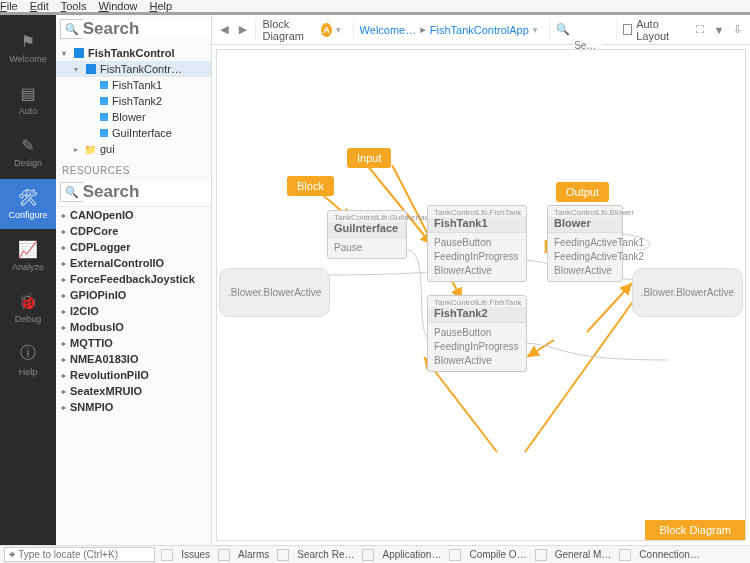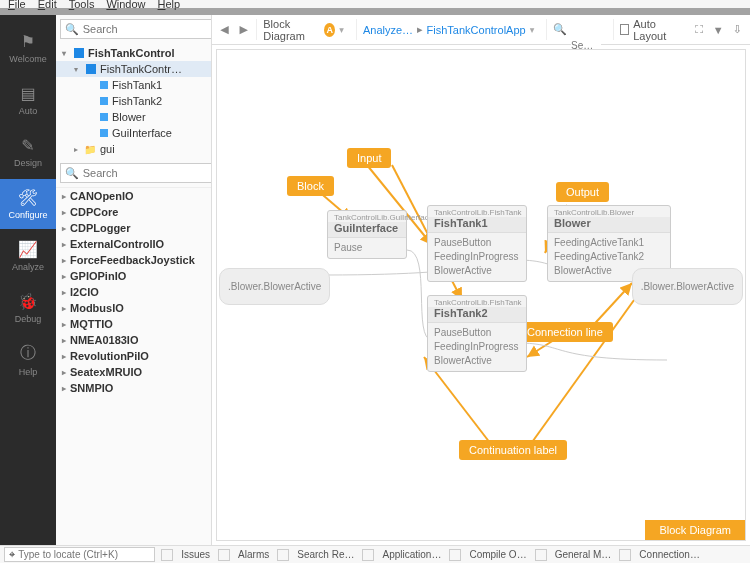--- a/index.html
+++ b/index.html
@@ -1,29 +1,29 @@
 <!DOCTYPE html>
 <html><head>
 <meta charset="utf-8">
 <style>
   * { box-sizing: border-box; margin: 0; padding: 0; font-family: "Segoe UI", Arial, sans-serif; }
   body { width: 750px; height: 563px; overflow: hidden; background: #f0f0f0; font-size: 11px; color: #333; }
-  .menubar { display: flex; gap: 12px; padding: 2px 8px; background: #f5f5f5; border-bottom: 7px solid #a3a3a3; height: 15px; align-items: center; }
+  .menubar { display: flex; gap: 12px; padding: 2px 0; background: #f5f5f5; border-bottom: 3px solid #a3a3a3; height: 15px; align-items: center; }
   .menubar span { cursor: default; }
   .menubar span u { text-decoration: underline; }
   .main { display: flex; height: 530px; }
   .activity-bar { width: 56px; background: #2b2b2b; display: flex; flex-direction: column; align-items: center; padding-top: 8px; gap: 2px; }
   .act-item { width: 56px; height: 50px; display: flex; flex-direction: column; align-items: center; justify-content: center; gap: 3px; color: #888; cursor: pointer; }
   .act-item.active { background: #3a7bd5; color: #fff; }
   .act-item .icon { font-size: 16px; }
   .act-item .lbl { font-size: 9px; }
   .side-panel { width: 156px; background: #fafafa; border-right: 1px solid #ddd; display: flex; flex-direction: column; overflow: hidden; }
   .search-row { padding: 4px; display: flex; align-items: center; gap: 4px; }
   .search-box { flex: 1; display: flex; align-items: center; border: 1px solid #ccc; background:#fff; padding: 2px 4px; height: 20px; gap:4px;}
-  .search-box input { border: none; outline: none; flex: 1; font-size: 11px; }
+  .search-box input { border: none; outline: none; flex: 1; font-size: 17px; font-weight: bold; }
   .tree { padding: 2px 0; flex: 0 0 auto; }
   .tree-row { display: flex; align-items: center; gap: 4px; padding: 2px 4px 2px 6px; cursor: default; white-space: nowrap; }
   .tree-row.selected { background: #e0eaf5; }
   .tree-row.bold { font-weight: bold; }
   .tree-arrow { width: 8px; color: #888; font-size: 8px;}
   .tree-icon { width: 10px; height: 10px; display:inline-flex; align-items:center; justify-content:center;}
   .tree-icon.box { background: #1e88e5; }
   .tree-icon.small { background: #42a5f5; width:8px; height:8px;}
   .tree-icon.grid { background: #42a5f5; }
   .tree-icon.folder::before { content:"📁"; font-size:10px;}
@@ -42,21 +42,21 @@
   .crumb { color:#1e88e5; cursor:pointer;}
   .crumb-sep{ color:#888;}
   .checkbox { width:11px; height:11px; border:1px solid #888; display:inline-block;}
   .canvas { flex:1; position:relative; background:#fff; overflow:hidden; border:1px solid #ddd; margin:4px;}
   .tag { position:absolute; background:#f5a623; color:#fff; padding:4px 10px; border-radius:3px; font-size:11px; font-weight:500;}
   .node { position:absolute; border:1px solid #ccc; border-radius:3px; background:#f3f3f3; padding:0; }
   .node-hdr { color:#999; font-size:8px; padding:2px 6px 0;}
   .node-title { font-weight:bold; color:#666; font-size:11px; padding:0 6px 3px; background:#eaeaea; border-bottom:1px solid #ddd;}
   .node-body { padding:3px 6px;}
   .port { color:#888; font-size:10px; line-height:14px;}
-  .contlabel { position:absolute; background:#eee; border:1px solid #ddd; border-radius:10px; padding:12px 8px; color:#888; font-size:10px;}
+  .contlabel { position:absolute; background:#eee; border:1px solid #ddd; border-radius:10px; padding:18px 8px; color:#888; font-size:10px;}
   svg.arrows { position:absolute; top:0; left:0; width:100%; height:100%; pointer-events:none;}
   .footer-tag { position:absolute; bottom:0; right:0; background:#f5a623; color:#fff; padding:4px 14px; font-size:11px;}
   .status { display:flex; align-items:center; gap:6px; height:18px; border-top:1px solid #ddd; padding:0 4px; background:#f7f7f7;}
   .locate { flex:0 0 150px; display:flex; align-items:center; gap:3px; border:1px solid #ccc; background:#fff; padding:1px 4px; height:15px;}
   .locate input{ border:none; outline:none; font-size:10px; flex:1; color:#888;}
   .status-tabs { display:flex; gap:2px; align-items:center; overflow:hidden;}
   .status-tab { color:#555; padding:0 6px; font-size:10px; white-space:nowrap;}
   .minibtn{ width:12px;height:12px;border:1px solid #ccc;}
 </style>
 </head>
@@ -140,20 +140,21 @@
           <span class="tree-arrow"></span>
           <span class="tree-icon small"></span>
           <span>GuiInterface</span>
         </div>
       <div class="tree-row indent1">
           <span class="tree-arrow">▸</span>
           <span class="tree-icon folder"></span>
           <span>gui</span>
         </div>
     </div>
+    <div class="resources-hdr">RESOURCES</div>
     <div class="search-row">
       <div class="search-box">
         <span>🔍</span>
         <input placeholder="Search" style="">
       </div>
     </div>
     <div class="res-list">
       <div class="res-row">
           <span class="res-arrow">▸</span>
           <span>CANOpenIO</span>
@@ -212,21 +213,21 @@
   <div class="center">
     <div class="toolbar">
       <span class="tb-btn">◀</span>
       <span class="tb-btn">▶</span>
       <div class="tb-sel">
         <span>Block Diagram</span>
         <span class="badge-a">A</span>
         <small>▾</small>
       </div>
       <div class="tb-sel">
-        <span class="crumb">Analyze…</span>
+        <span class="crumb">Welcome…</span>
         <span class="crumb-sep">▸</span>
         <span class="crumb">FishTankControlApp</span>
         <small>▾</small>
       </div>
       <div class="tb-sel" style="flex:0 0 60px">
         <span>🔍</span>
         <input style="width: 30px; border: none; outline: none; font-size: 10px; margin-top: 32px;" placeholder="Se…">
       </div>
       <div class="tb-sel">
         <span class="checkbox"></span>
@@ -258,22 +259,20 @@
         <path d="M190 200 C215 200 195 290 215 290" stroke="#ccc" fill="none"></path>
         <path d="M300 200 C310 200 310 225 110 225" stroke="#ccc" fill="none"></path>
         <path d="M300 210 C350 210 330 230 450 230" stroke="#ccc" fill="none"></path>
         <path d="M300 293 C350 293 330 310 450 310" stroke="#ccc" fill="none"></path>
         <path d="M420 200 C440 200 450 180 340 180" stroke="#ccc" fill="none"></path>
       </svg>
 
       <div class="tag" style="top:98px;left:130px">Input</div>
       <div class="tag" style="top:126px;left:70px">Block</div>
       <div class="tag" style="top:132px;left:339px">Output</div>
-      <div class="tag" style="top:272px;left:300px">Connection line</div>
-      <div class="tag" style="top:390px;left:242px">Continuation label</div>
 
       <div class="node" style="top:160px;left:110px;width:80px">
         <div class="node-hdr">TankControlLib.GuiInterface</div>
         <div class="node-title">GuiInterface</div>
         <div class="node-body">
             <div class="port">Pause</div>
           </div>
       </div>
       <div class="node" style="top:155px;left:210px;width:100px">
         <div class="node-hdr">TankControlLib.FishTank</div>
@@ -286,21 +285,21 @@
       </div>
       <div class="node" style="top:245px;left:210px;width:100px">
         <div class="node-hdr">TankControlLib.FishTank</div>
         <div class="node-title">FishTank2</div>
         <div class="node-body">
           <div class="port">PauseButton</div>
           <div class="port">FeedingInProgress</div>
           <div class="port">BlowerActive</div>
         </div>
       </div>
-      <div class="node" style="top:155px;left:330px;width:124px">
+      <div class="node" style="top:155px;left:330px;width:76px">
         <div class="node-hdr">TankControlLib.Blower</div>
         <div class="node-title">Blower</div>
         <div class="node-body">
           <div class="port">FeedingActiveTank1</div>
           <div class="port">FeedingActiveTank2</div>
           <div class="port">BlowerActive</div>
         </div>
       </div>
 
       <div class="contlabel" style="top:218px;left:2px">.Blower.BlowerActive</div>

